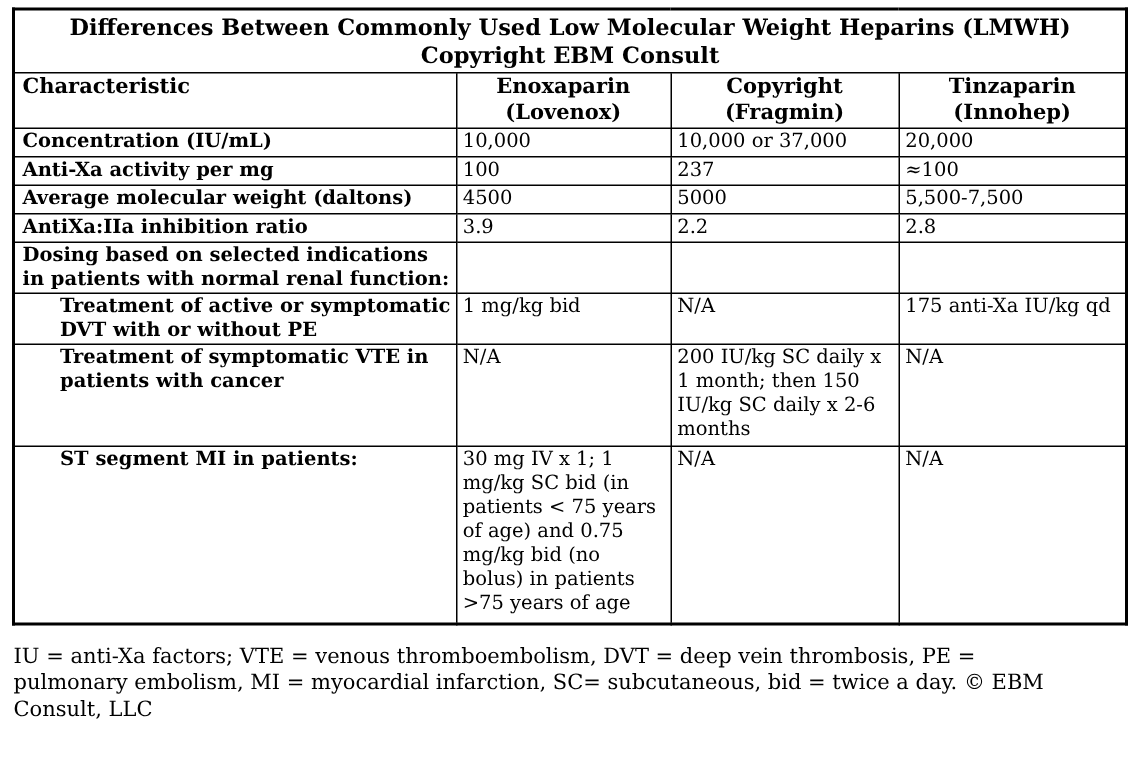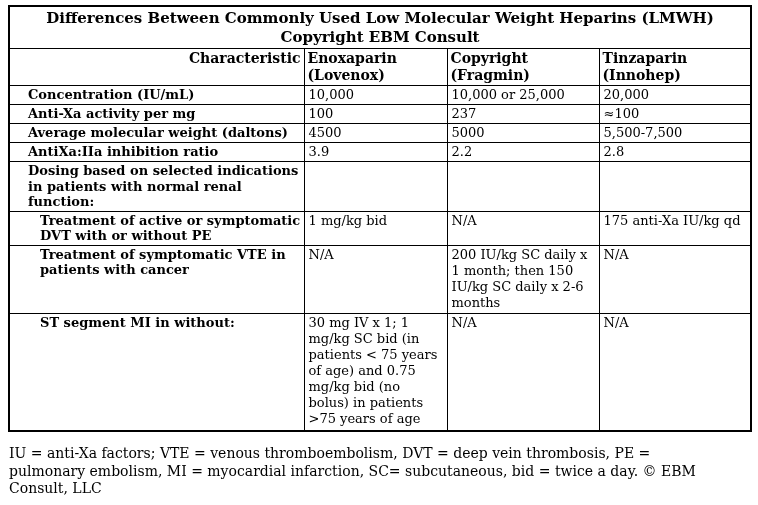--- a/index.html
+++ b/index.html
@@ -32,32 +32,32 @@
     line-height: 19px;
     padding: 2px 4px 1px 4px;
   }
 
   
   tr.header-row { height: 37px; }
   tr.header-row th {
     font-size: 14px;
     font-weight: bold;
     line-height: 17px;
-    text-align: left;
+    text-align: center;
     padding: 1px 3px;
   }
-  tr.header-row th.char-head { text-align: right; padding-left: 5px; }
+  tr.header-row th.char-head { text-align: left; padding-left: 5px; }
 
   
   td.row-label {
     font-size: 13px;
     font-weight: bold;
     line-height: 15.5px;
     text-align: left;
-    padding: 1px 3px 1px 18px;
+    padding: 1px 3px 1px 5px;
   }
   td.row-label.indent { padding-left: 30px; }
   td.val {
     font-size: 13px;
     line-height: 16px;
     text-align: left;
     padding: 1px 4px;
   }
 
   tr.h-1  { height: 18px; }
@@ -108,21 +108,21 @@
         <th>
           <div>Tinzaparin</div>
           <div>(Innohep)</div>
         </th>
       </tr>
     </thead>
     <tbody>
       <tr class="h-1">
         <td class="row-label">Concentration (IU/mL)</td>
         <td class="val">10,000</td>
-        <td class="val">10,000 or 25,000</td>
+        <td class="val">10,000 or 37,000</td>
         <td class="val">20,000</td>
       </tr>
       <tr class="h-1">
         <td class="row-label">Anti-Xa activity per mg</td>
         <td class="val">100</td>
         <td class="val">237</td>
         <td class="val">≈100</td>
       </tr>
       <tr class="h-1b">
         <td class="row-label">Average molecular weight (daltons)</td>
@@ -148,21 +148,21 @@
         <td class="val">N/A</td>
         <td class="val">175 anti-Xa IU/kg qd</td>
       </tr>
       <tr class="h-4">
         <td class="row-label indent">Treatment of symptomatic VTE in patients with cancer</td>
         <td class="val">N/A</td>
         <td class="val">200 IU/kg SC daily x 1 month; then 150 IU/kg SC daily x 2-6 months</td>
         <td class="val">N/A</td>
       </tr>
       <tr class="h-7">
-        <td class="row-label indent">ST segment MI in without:</td>
+        <td class="row-label indent">ST segment MI in patients:</td>
         <td class="val">30 mg IV x 1; 1 mg/kg SC bid (in patients &lt; 75 years of age) and 0.75 mg/kg bid (no bolus) in patients &gt;75 years of age</td>
         <td class="val">N/A</td>
         <td class="val">N/A</td>
       </tr>
     </tbody>
   </table>
 
   <p class="footnote">IU = anti-Xa factors; VTE = venous thromboembolism, DVT = deep vein thrombosis, PE = pulmonary embolism, MI = myocardial infarction, SC= subcutaneous, bid = twice a day.  © EBM Consult, LLC</p>
 
 </div>

